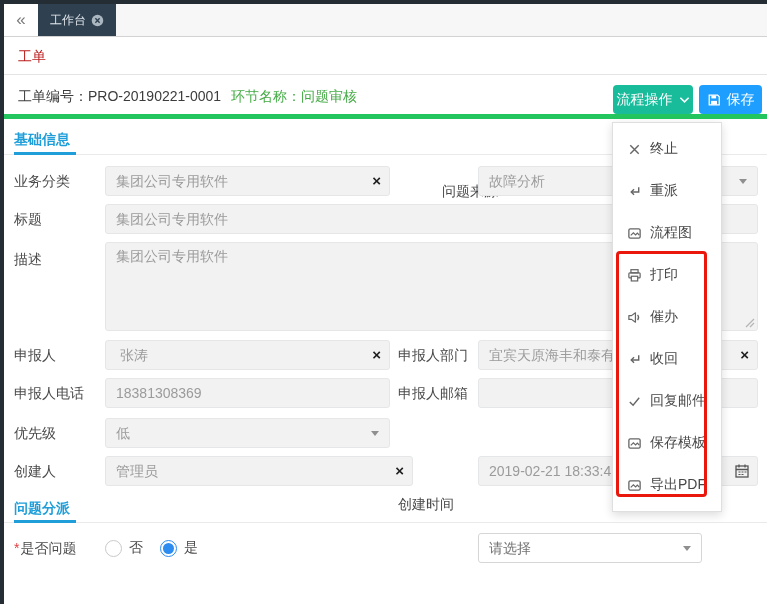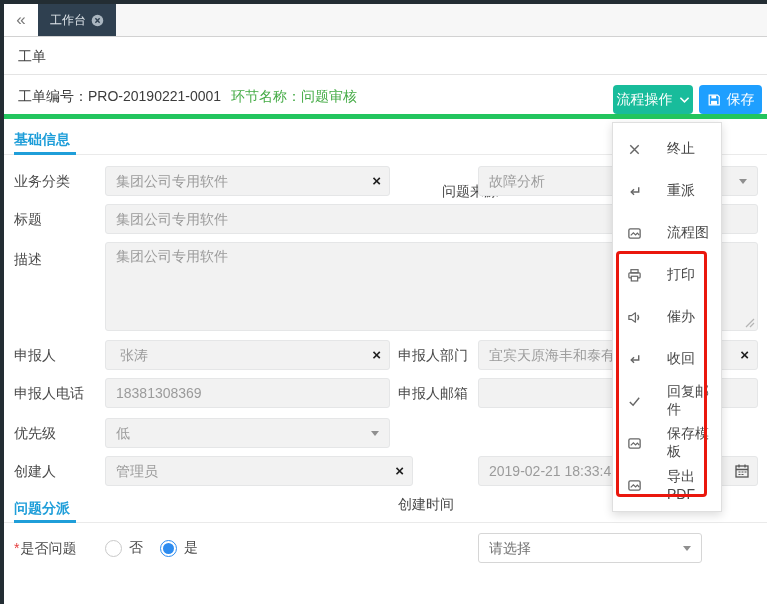--- a/index.html
+++ b/index.html
@@ -11,21 +11,21 @@
   .top-strip  { position:absolute; left:0; top:0; width:767px; height:4px; background:#232d33; z-index:30; }
   .left-strip { position:absolute; left:0; top:0; width:4px; height:604px; background:#232d33; z-index:30; }
 
   
   .tabbar { position:absolute; left:4px; top:4px; width:763px; height:33px; background:#f7f7f7; border-bottom:1px solid #d2d2d2; }
   .collapse-btn { position:absolute; left:0; top:0; width:34px; height:32px; background:#fff; color:#7a7a7a; font-size:17px; text-align:center; line-height:31px; cursor:pointer; }
   .tab-active { position:absolute; left:34px; top:0; width:78px; height:32px; background:#2f4050; color:#dfe5ea; font-size:12px; display:flex; align-items:center; justify-content:center; gap:5px; cursor:pointer; }
 
   
   .crumb-row { position:absolute; left:4px; top:37px; width:763px; height:38px; background:#fff; border-bottom:1px solid #e4e4e4; }
-  .crumb-row .t { position:absolute; left:14px; top:0; line-height:38px; font-size:14px; color:#404040; }
+  .crumb-row .t { position:absolute; left:14px; top:0; line-height:38px; font-size:14px; color:#b91c1c; }
   .head-row { position:absolute; left:4px; top:75px; width:763px; height:44px; border-bottom:5px solid #22c55e; }
   .head-text { position:absolute; left:14px; top:0; line-height:43px; font-size:14px; color:#3c3c3c; }
   .head-text .green { color:#44ab45; }
   .btn { position:absolute; top:10px; height:29px; border-radius:4px; color:#fff; font-size:14px; display:flex; align-items:center; justify-content:center; gap:6px; cursor:pointer; z-index:5; }
   .btn-flow { left:609px; width:80px; background:#18bc9b; }
   .btn-save { left:695px; width:63px; background:#1e9fff; }
 
   
   .sec-line { position:absolute; left:4px; right:0; height:1px; background:#eaeaea; }
   .sec-blue { position:absolute; left:14px; width:62px; height:3px; background:#1f9ed9; }
@@ -44,21 +44,21 @@
 
   
   .radio-row { position:absolute; display:flex; align-items:center; gap:7px; height:30px; font-size:14px; color:#4a4a4a; }
   .rad { width:17px; height:17px; border-radius:50%; background:#fff; border:1px solid #c9c9c9; position:relative; cursor:pointer; }
   .rad.on { border-color:#2d8cf0; }
   .rad.on::after { content:""; position:absolute; left:2px; top:2px; width:11px; height:11px; border-radius:50%; background:#2d8cf0; }
   .radio-row .opt2 { margin-left:10px; }
 
   
   .menu { position:absolute; left:612px; top:122px; width:110px; background:#fff; border:1px solid #dfdfdf; box-shadow:0 3px 9px rgba(0,0,0,.14); z-index:10; padding:5px 0; }
-  .mi { height:42px; display:flex; align-items:center; gap:25px; padding-left:14px; font-size:14px; color:#474747; cursor:pointer; }
+  .mi { height:42px; display:flex; align-items:center; gap:8px; padding-left:14px; font-size:14px; color:#474747; cursor:pointer; }
   .mi svg { flex:0 0 auto; }
 
   
   .red-box { position:absolute; left:616px; top:251px; width:91px; height:246px; border:3px solid #ea170d; border-radius:4px; z-index:12; pointer-events:none; }
 </style>
 </head>
 <body>
 
 <div id="stage">
 

